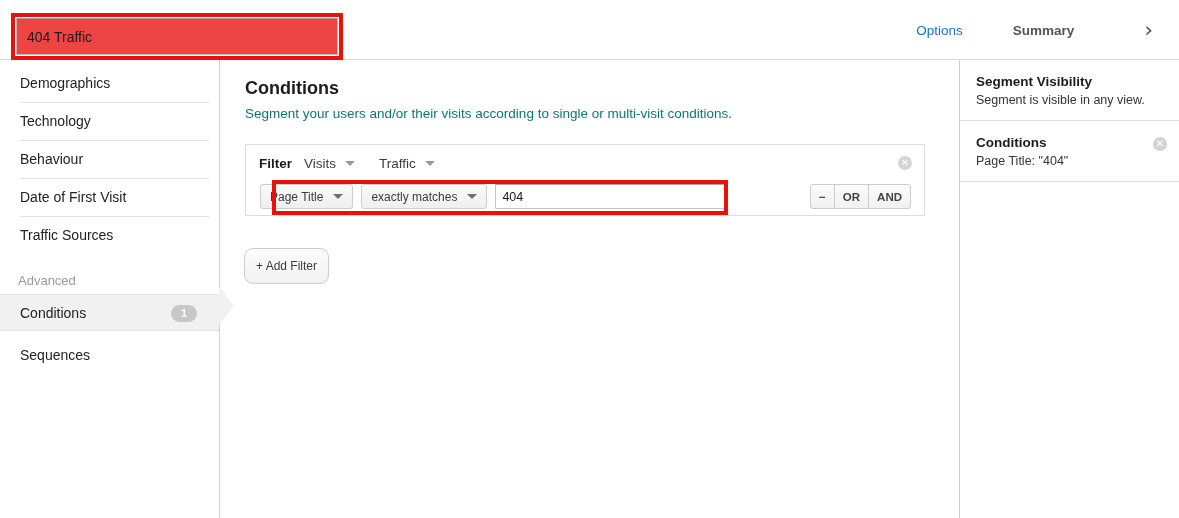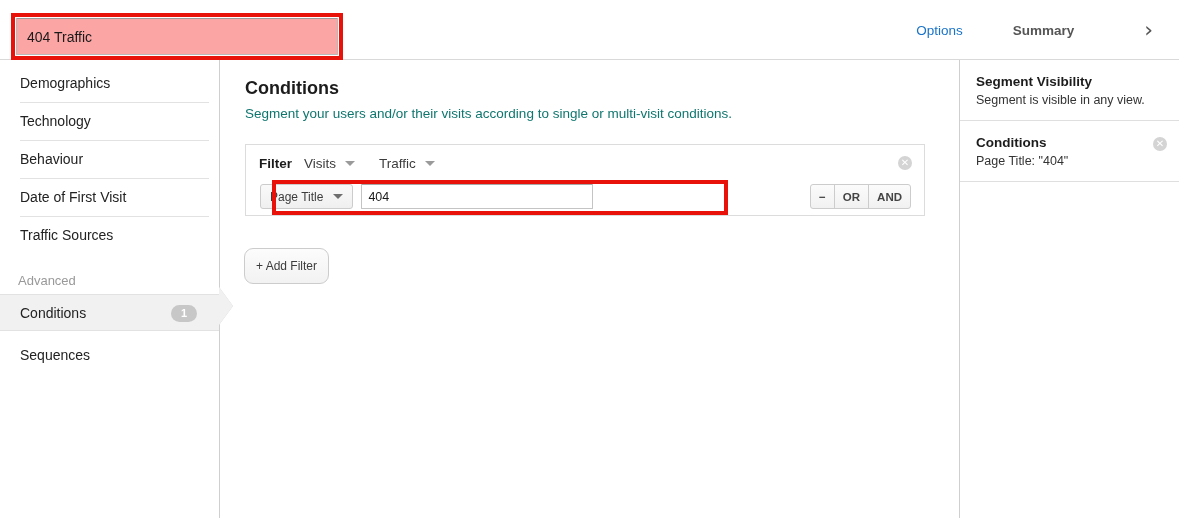--- a/index.html
+++ b/index.html
@@ -31,21 +31,21 @@
     top: 18px;
     width: 322px;
     height: 37px;
   }
   .title-input {
     width: 100%;
     height: 100%;
     box-sizing: border-box;
     border: 1px solid #b8b8b8;
     border-top-color: #9b9b9b;
-    background: #fca5a5;
+    background: #ef4444;
     font-family: "Liberation Sans", sans-serif;
     font-size: 14px;
     color: #1a1a1a;
     padding: 0 10px;
     outline: none;
     border-radius: 1px;
   }
   .redbox {
     position: absolute;
     border: 4px solid #e8120b;
@@ -435,20 +435,24 @@
       </span>
     </div>
 
     <div class="close-x">✕</div>
 
     <div class="filter-row">
       <span class="btn-dd">
         <span>Page Title</span>
         <span class="tri"></span>
       </span>
+      <span class="btn-dd">
+        <span>exactly matches</span>
+        <span class="tri"></span>
+      </span>
       <input class="val-input" type="text" value="404" style="">
     </div>
 
     <div class="logic-group">
       <span class="logic-btn first">−</span>
       <span class="logic-btn">OR</span>
       <span class="logic-btn last">AND</span>
     </div>
   </div>
 </div>

